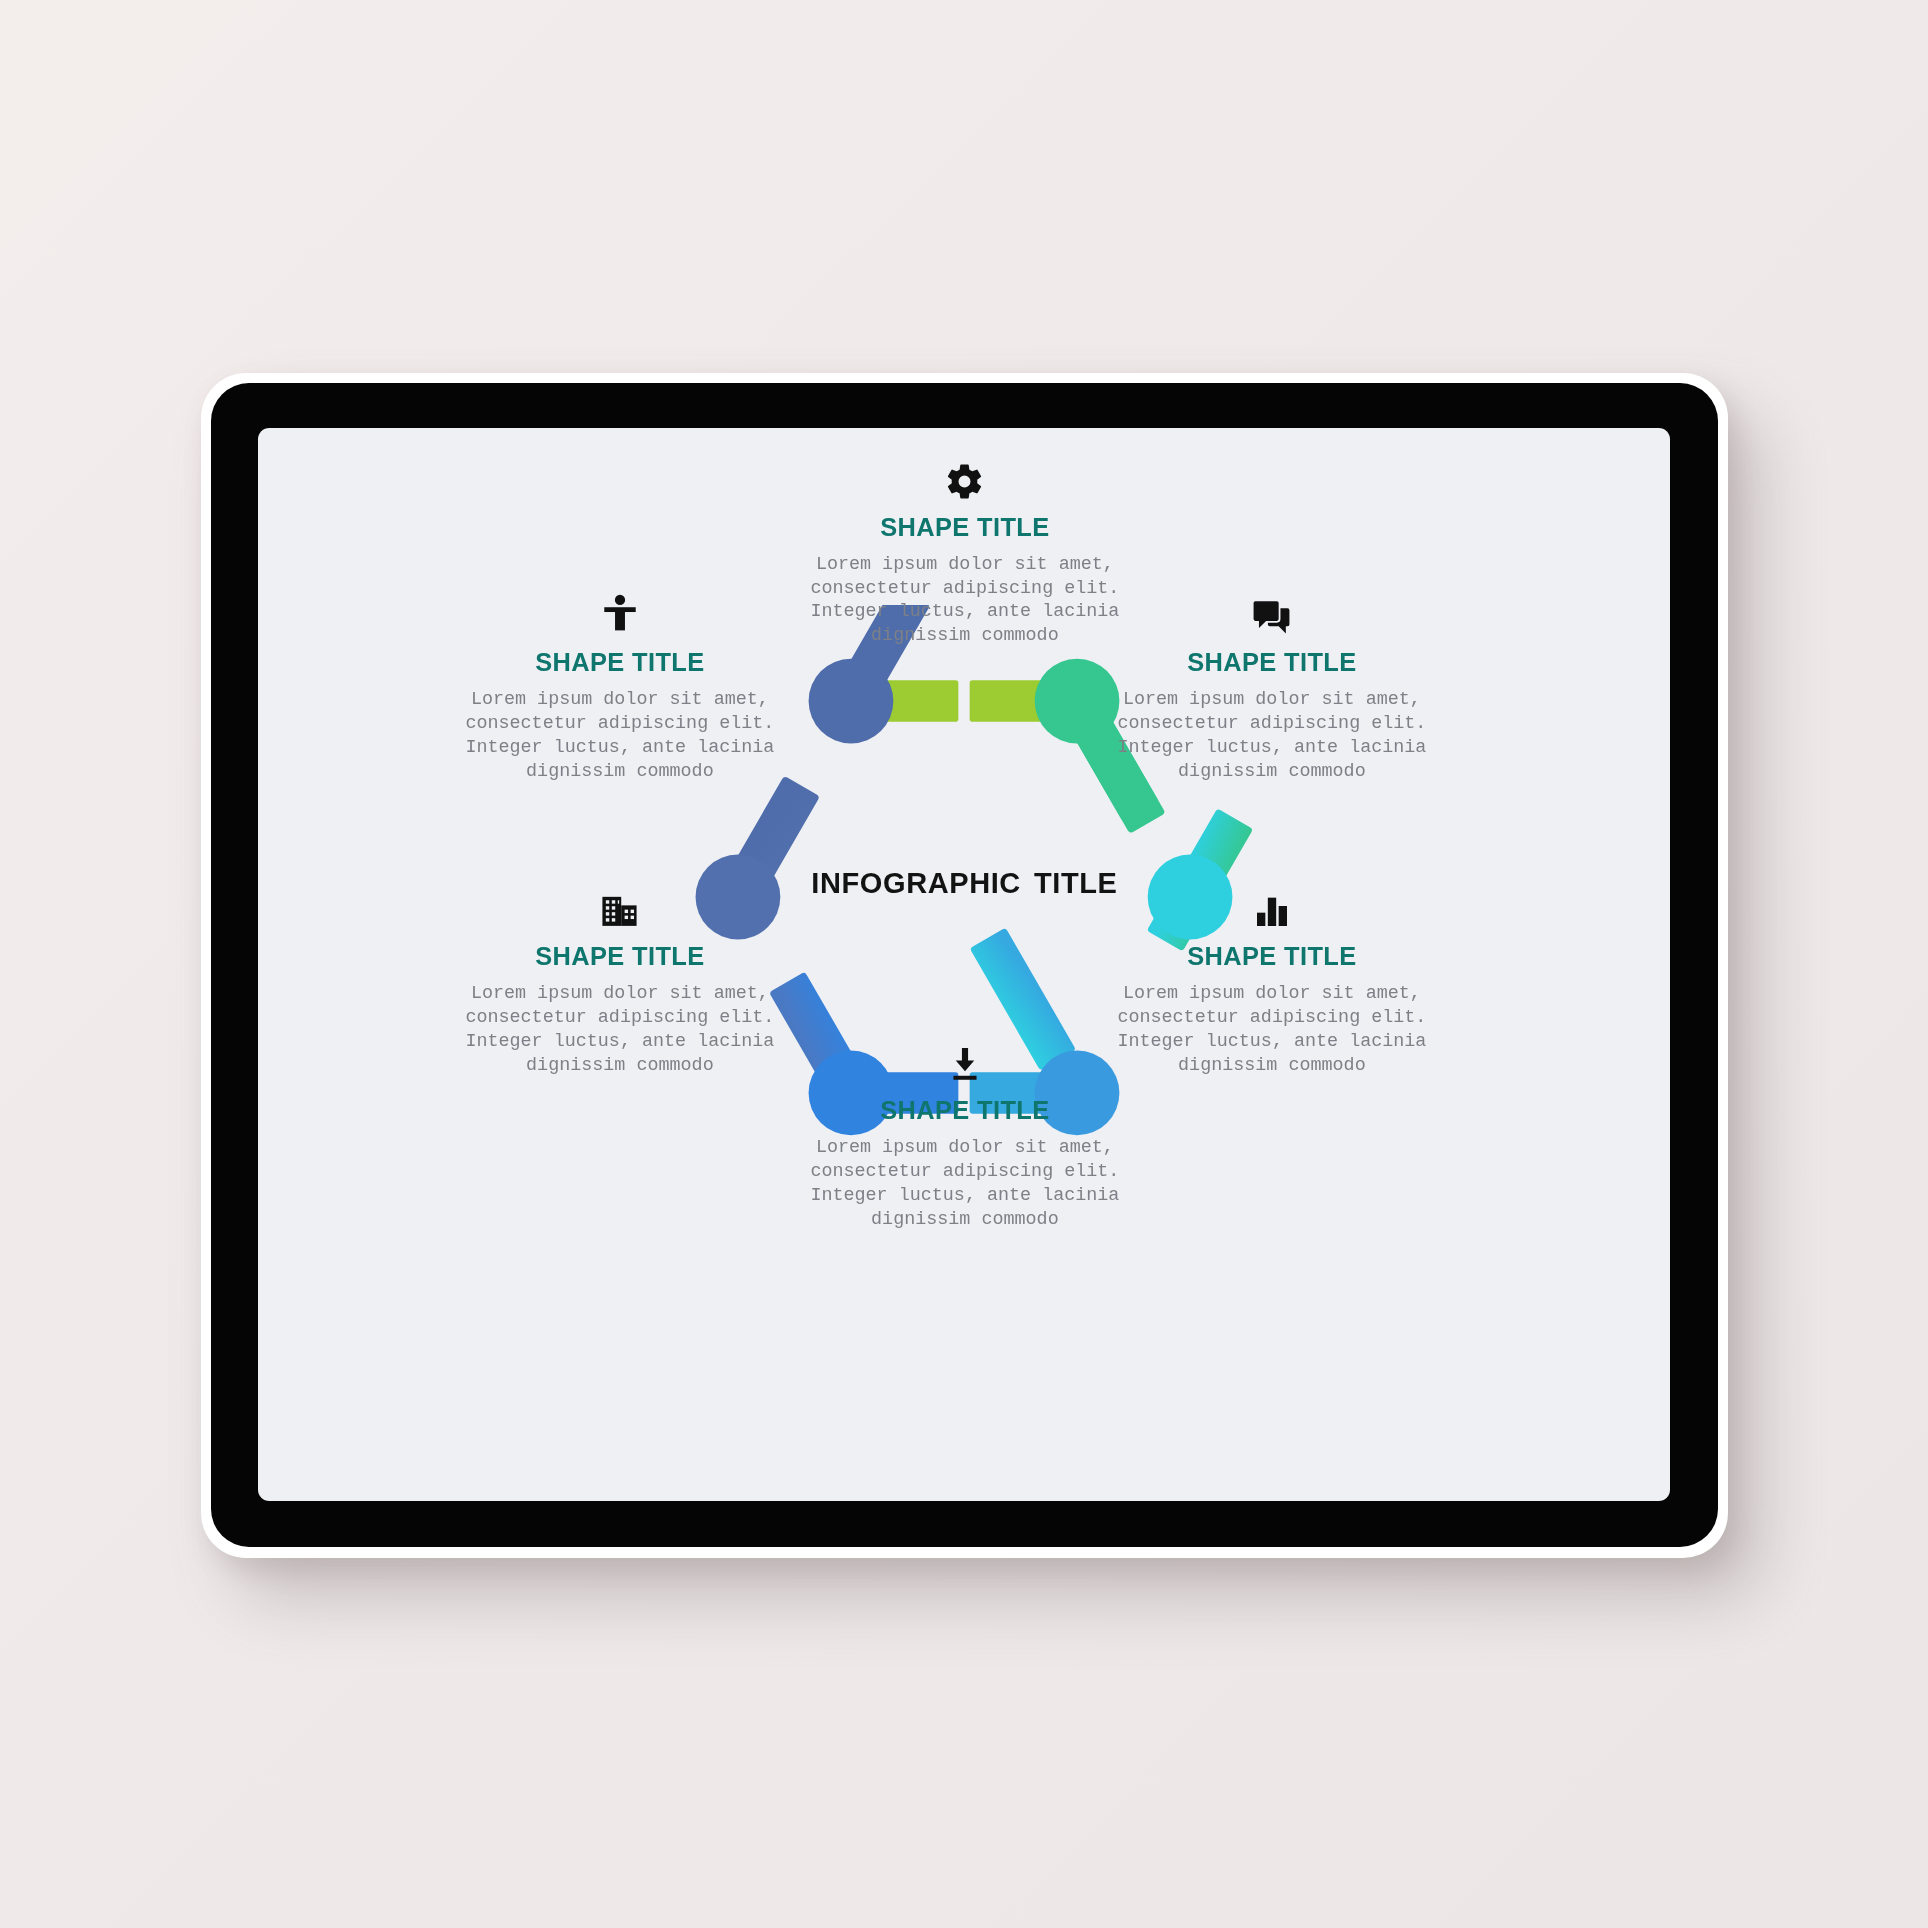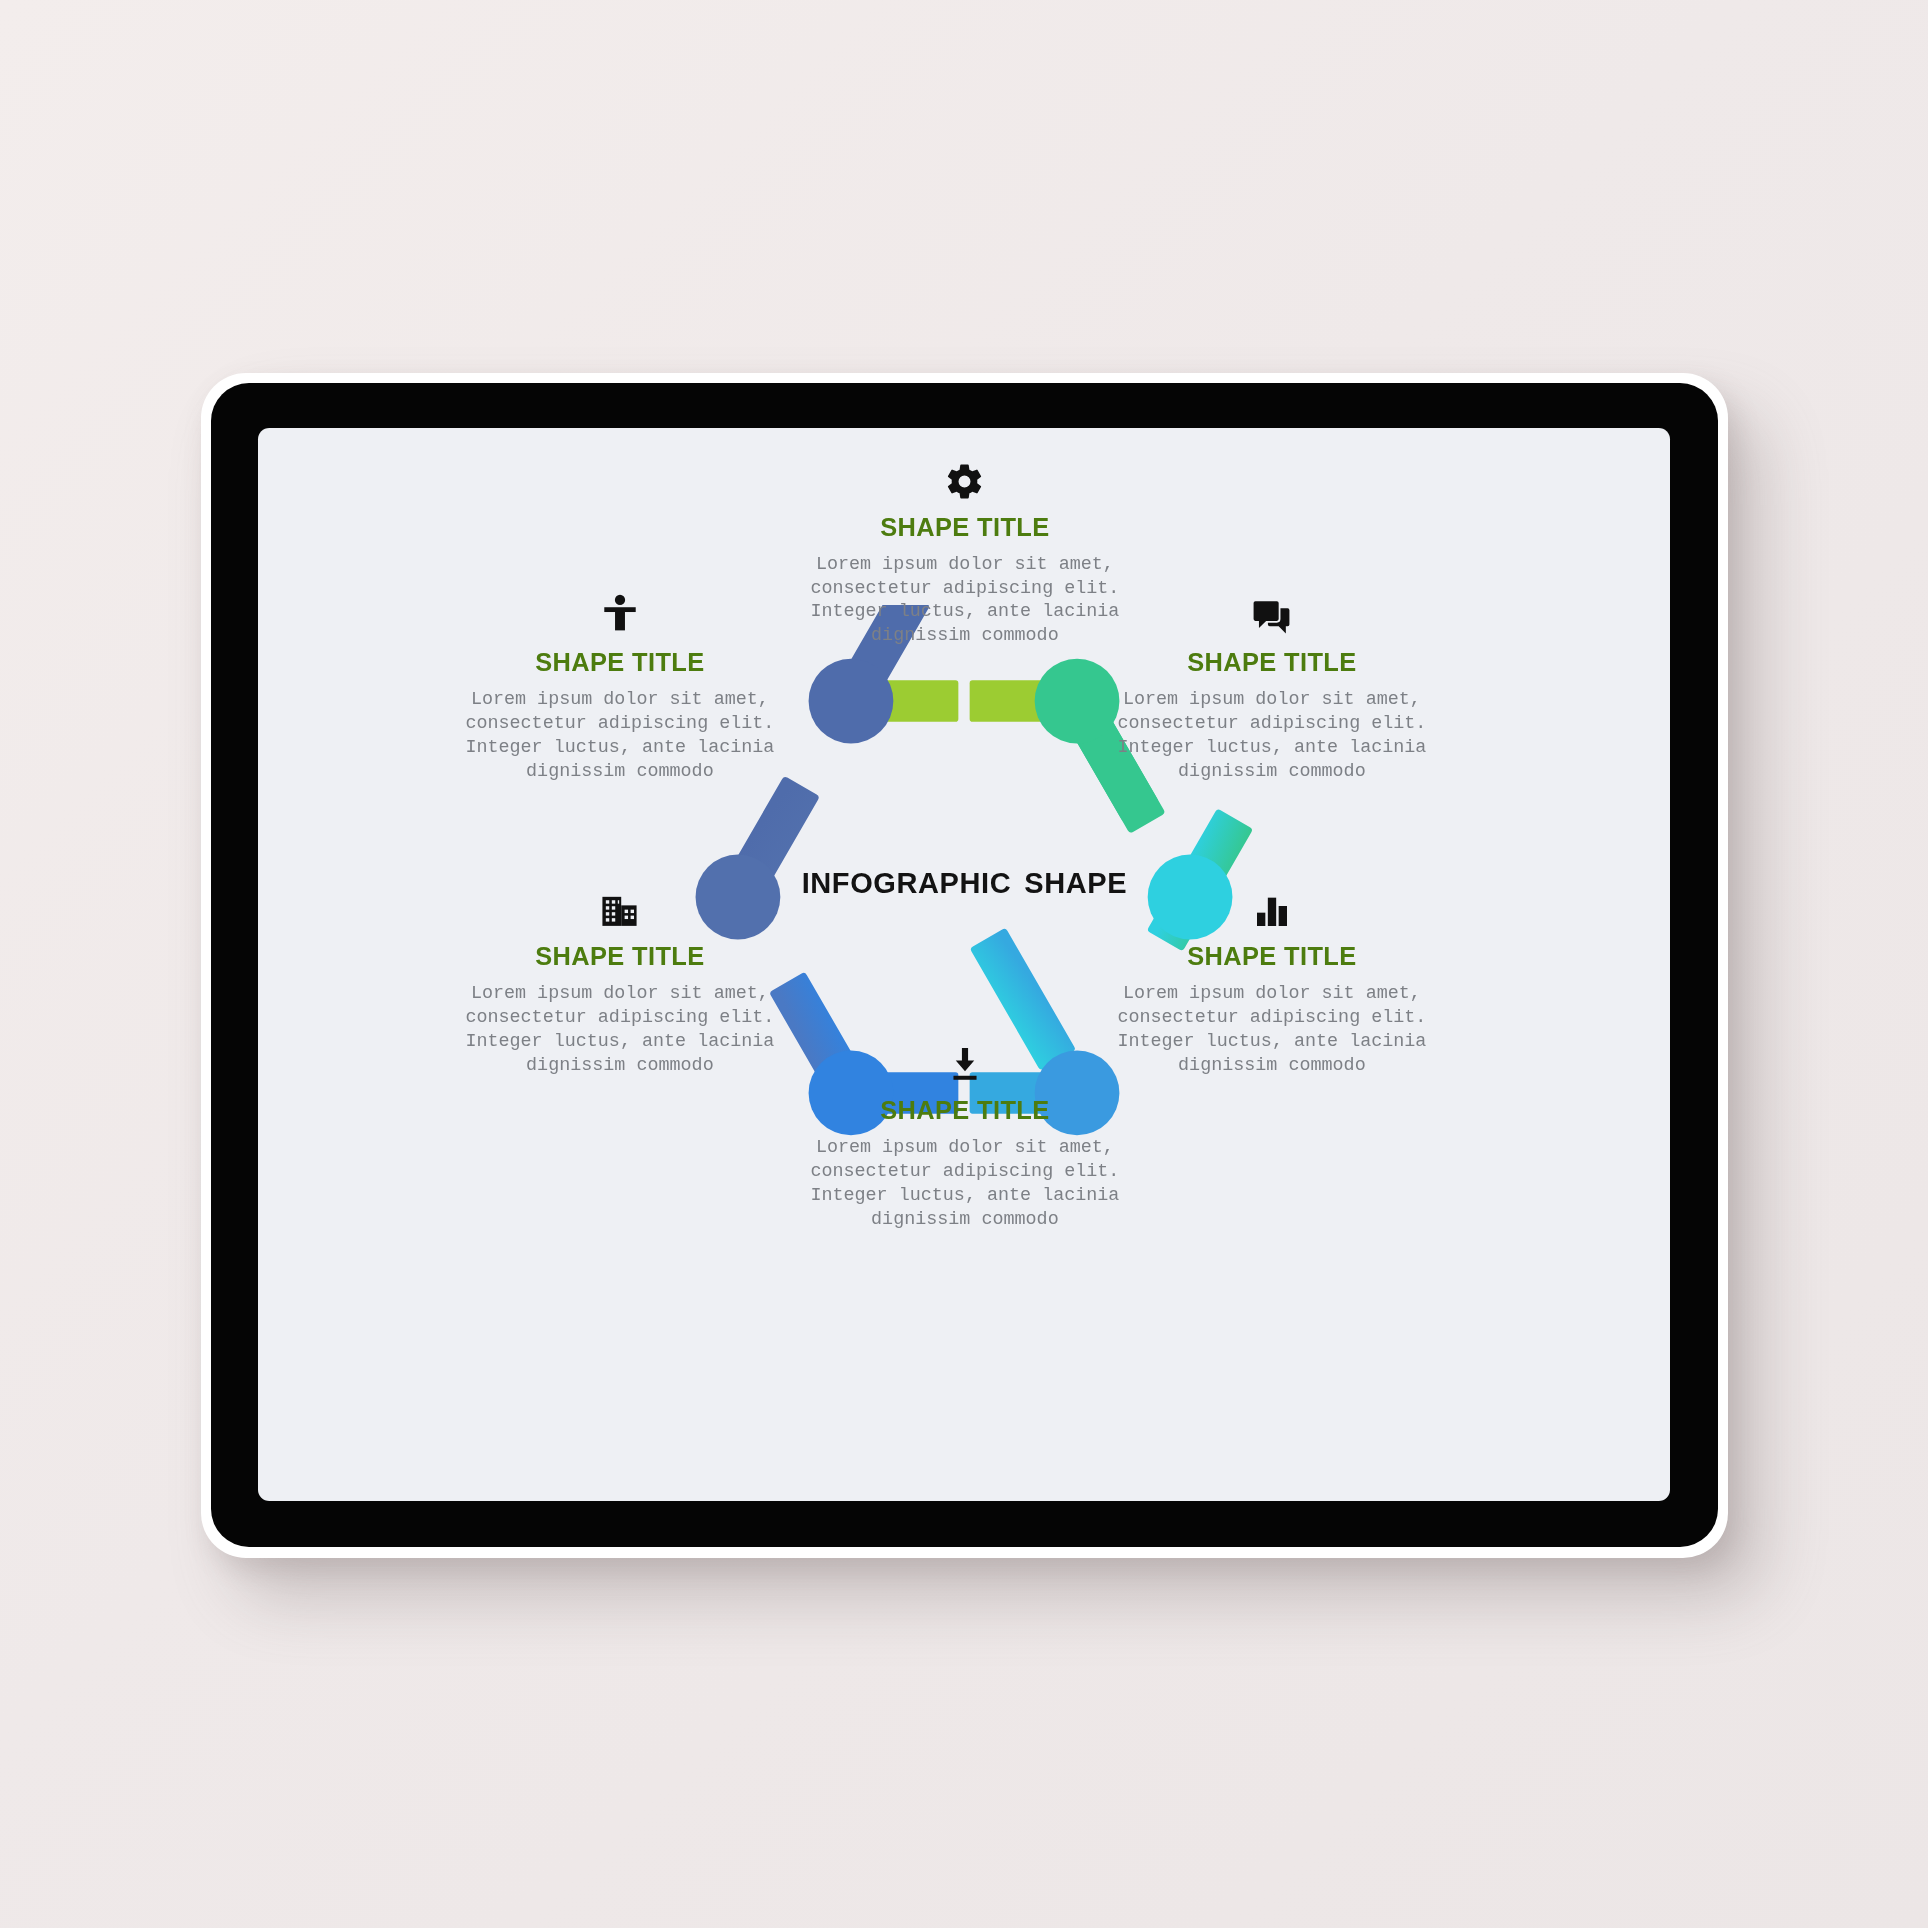--- a/index.html
+++ b/index.html
@@ -65,21 +65,21 @@
     display: flex;
     align-items: flex-end;
     justify-content: center;
     margin-bottom: 13px;
   }
   .blk-icon svg { display: block; }
   .blk-title {
     font-size: 25.4px;
     font-weight: bold;
     letter-spacing: 0.4px;
-    color: #4d7c0f;
+    color: #0f766e;
     margin-bottom: 12.2px;
     line-height: 1;
   }
   .blk-desc {
     font-size: 18.4px;
     line-height: 1.30;
     color: #7d8086;
     font-family: Liberation Mono, monospace;
   }
 
@@ -201,21 +201,21 @@
 
             <circle cx="190" cy="102" r="45" fill="#4f6cab"></circle>
             <circle cx="430" cy="102" r="45" fill="#35c78f"></circle>
             <circle cx="550" cy="310" r="45" fill="#2ed0e0"></circle>
             <circle cx="430" cy="518" r="45" fill="#3a9ae0"></circle>
             <circle cx="190" cy="518" r="45" fill="#3183e0"></circle>
             <circle cx="70" cy="310" r="45" fill="#5270ad"></circle>
           </svg>
 
           <div id="center-title">
-            <span class="light">INFOGRAPHIC</span><span class="bold">SHAPE</span>
+            <span class="light">INFOGRAPHIC</span><span class="bold">TITLE</span>
           </div>
         </div>
 
         <div class="block" id="block-top">
           <div class="blk-icon">
             <svg width="41" height="41" viewBox="0 0 24 24">
                 <path fill="#111" d="M19.43 12.98c.04-.32.07-.64.07-.98s-.03-.66-.07-.98l2.11-1.65a.5.5 0 0 0 .12-.64l-2-3.46a.5.5 0 0 0-.61-.22l-2.49 1a7.3 7.3 0 0 0-1.69-.98l-.38-2.65A.49.49 0 0 0 14 2h-4a.49.49 0 0 0-.49.42l-.38 2.65c-.61.25-1.17.58-1.69.98l-2.49-1a.5.5 0 0 0-.61.22l-2 3.46c-.12.21-.08.47.12.64l2.11 1.65c-.04.32-.07.65-.07.98s.03.66.07.98l-2.11 1.65a.5.5 0 0 0-.12.64l2 3.46c.12.22.37.29.61.22l2.49-1c.52.4 1.08.73 1.69.98l.38 2.65c.04.24.25.42.49.42h4c.24 0 .45-.18.49-.42l.38-2.65c.61-.25 1.17-.58 1.69-.98l2.49 1c.24.07.49 0 .61-.22l2-3.46a.5.5 0 0 0-.12-.64l-2.11-1.65zM12 15.5A3.5 3.5 0 1 1 15.5 12 3.5 3.5 0 0 1 12 15.5z"></path>
               </svg>
           </div>
           <div class="blk-title">SHAPE TITLE</div>

